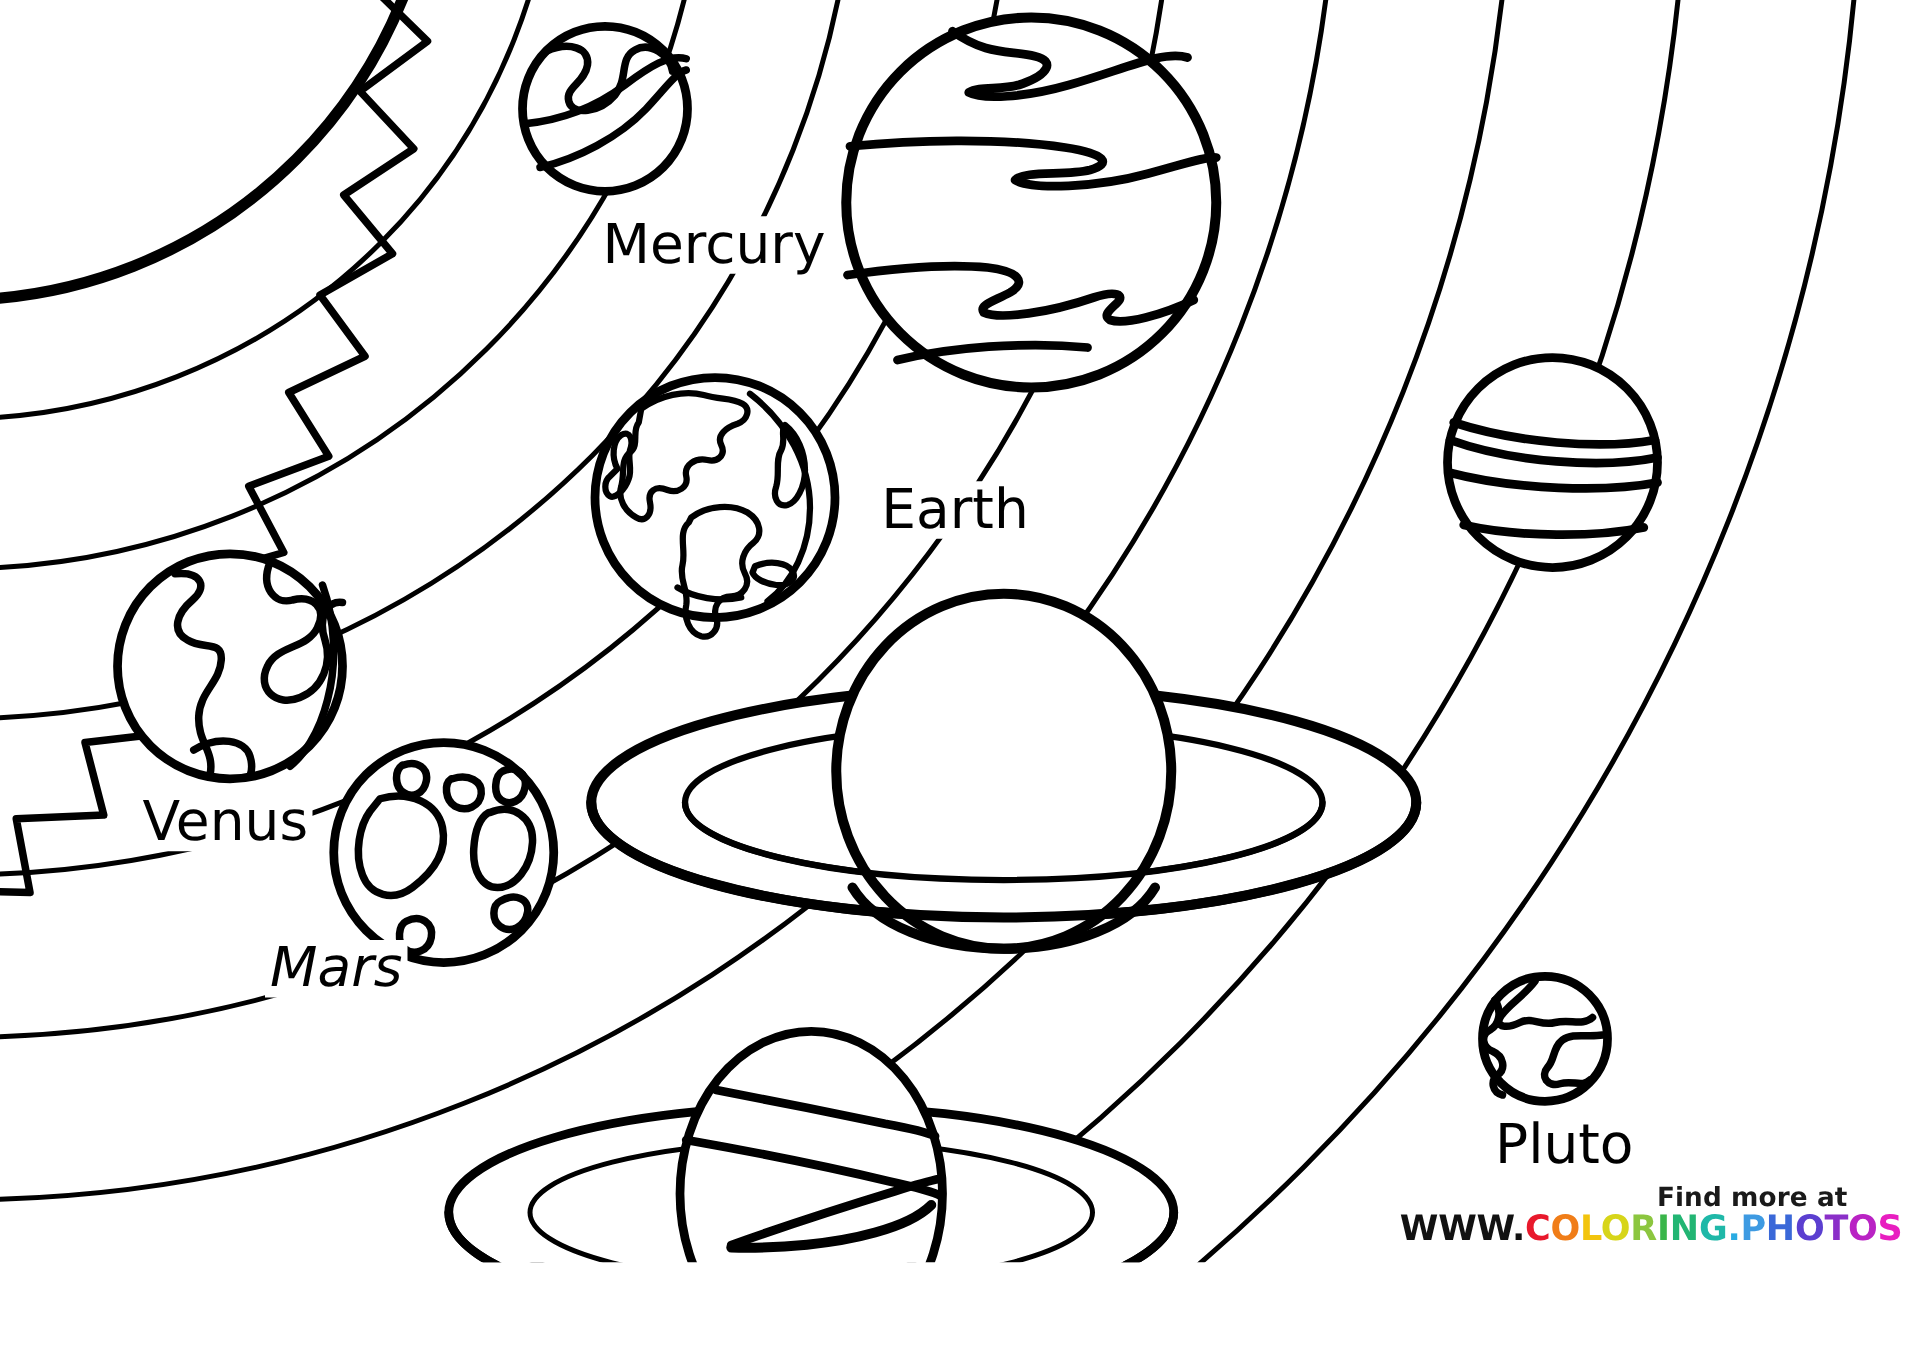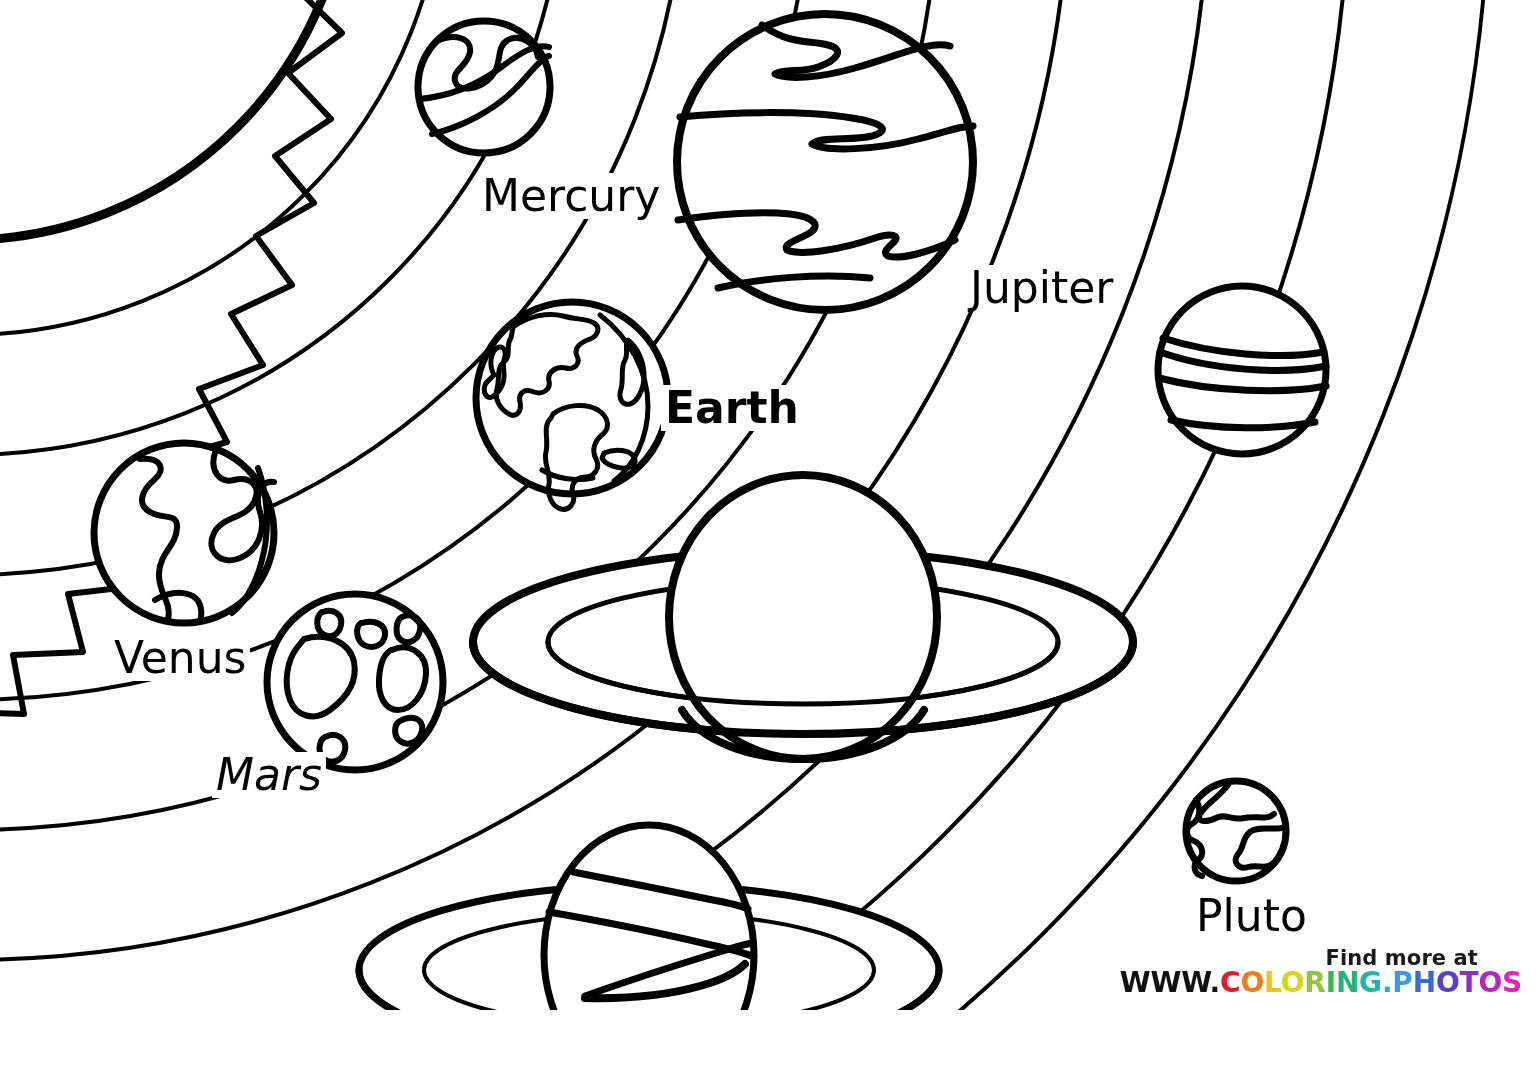--- a/index.html
+++ b/index.html
@@ -214,25 +214,24 @@
       <path stroke-width="6" fill="none" d="M 1282 828 C 1270 830 1258 826 1250 832 C 1242 838 1244 848 1238 854
            C 1232 861 1238 870 1248 867 C 1258 864 1266 870 1272 864"></path>
     </g>
 
   </svg>
 
   <div class="label" style="left:478px; top:173px; font-size:44px;">Mercury</div>
 
   <div class="label" style="left:110px; top:635px; font-size:44px;">Venus</div>
 
-  <div class="label" style="left:661px; top:385px; font-size:44px;font-weight:bold;">Earth</div>
+  <div class="label" style="left:701px; top:385px; font-size:44px;">Earth</div>
 
   <div class="label" style="left:212px; top:752px; font-size:44px;font-style:italic;">Mars</div>
 
-  <div class="label" style="left:966px; top:265px; font-size:44px;">Jupiter</div>
 
 
 
 
   <div class="label" style="left:1192px; top:893px; font-size:44px;">Pluto</div>
 
   <div id="footer">
     <span class="fm">Find more at</span>
     <span class="url">
       <span style="color:#111111;">WWW.</span><span id="url-colored"><span style="color: rgb(232, 25, 44);">C</span><span style="color: rgb(240, 125, 24);">O</span><span style="color: rgb(242, 196, 13);">L</span><span style="color: rgb(215, 213, 25);">O</span><span style="color: rgb(140, 198, 63);">R</span><span style="color: rgb(57, 181, 74);">I</span><span style="color: rgb(34, 181, 115);">N</span><span style="color: rgb(31, 184, 168);">G</span><span style="color: rgb(41, 171, 226);">.</span><span style="color: rgb(61, 154, 226);">P</span><span style="color: rgb(58, 104, 216);">H</span><span style="color: rgb(91, 63, 208);">O</span><span style="color: rgb(138, 47, 200);">T</span><span style="color: rgb(185, 35, 196);">O</span><span style="color: rgb(232, 30, 192);">S</span></span>

